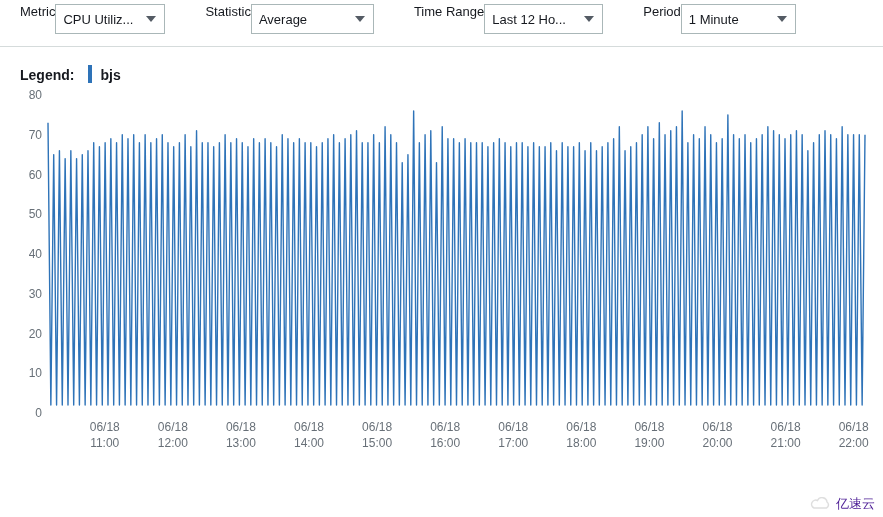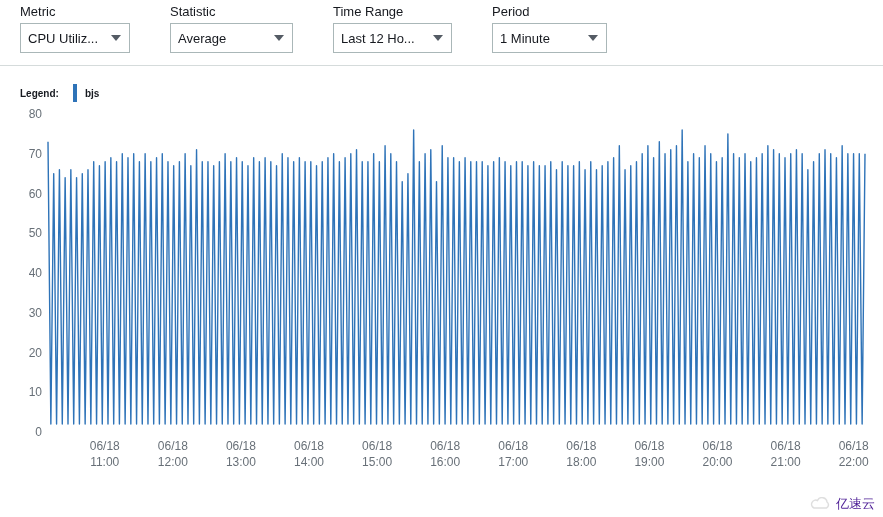--- a/index.html
+++ b/index.html
@@ -13,21 +13,21 @@
     height: 517px;
     overflow: hidden;
     position: relative;
   }
   .controls {
     display: flex;
     gap: 40px;
     padding: 4px 20px 12px 20px;
     border-bottom: 1px solid #d5dbdb;
   }
-  .control-group { display: flex; flex-direction: column; }
+  .control-group { display: flex; }
   .control-label {
     color: #16191f;
     font-size: 13px;
     margin-bottom: 4px;
   }
   .select {
     display: flex;
     align-items: center;
     justify-content: space-between;
     border: 1px solid #aab7b8;
@@ -42,23 +42,23 @@
   .select .sel-text { white-space: nowrap; overflow: hidden; text-overflow: ellipsis; }
   .caret {
     width: 0; height: 0;
     border-left: 5px solid transparent;
     border-right: 5px solid transparent;
     border-top: 6px solid #545b64;
     margin-left: 10px;
   }
   .legend-row {
     display: flex;
-    align-items: center;
+    align-items: flex-end;
     padding: 18px 24px 6px 20px;
-    font-size: 10px;
+    font-size: 14px;
   }
   .legend-title { font-weight: 700; margin-right: 14px; }
   .legend-swatch {
     width: 4px; height: 18px; background: #2e73b8; margin-right: 8px;
   }
   .legend-series { font-weight: 700; }
   .chart-wrap {
     position: relative;
     margin: 0 14px 0 20px;
     height: 370px;

